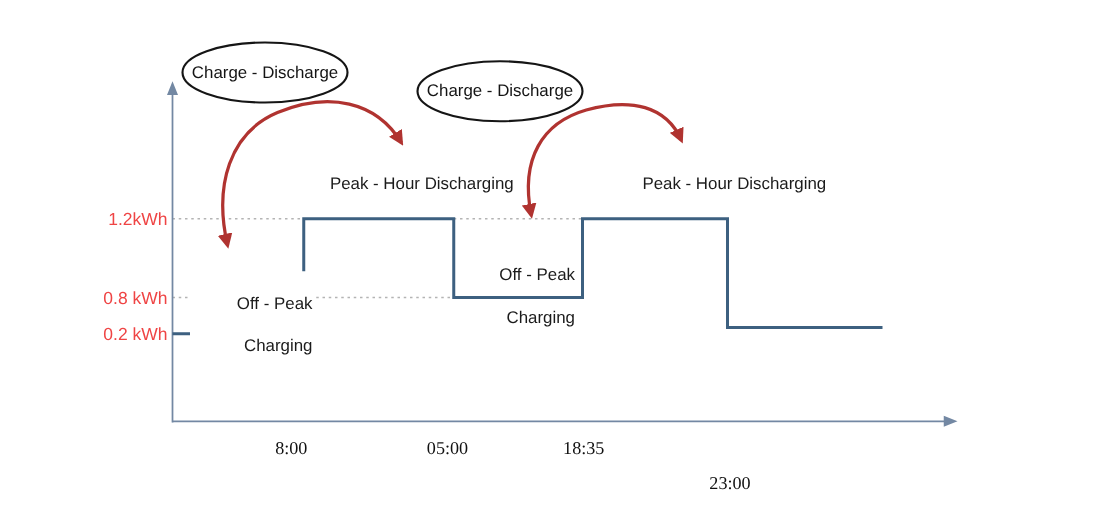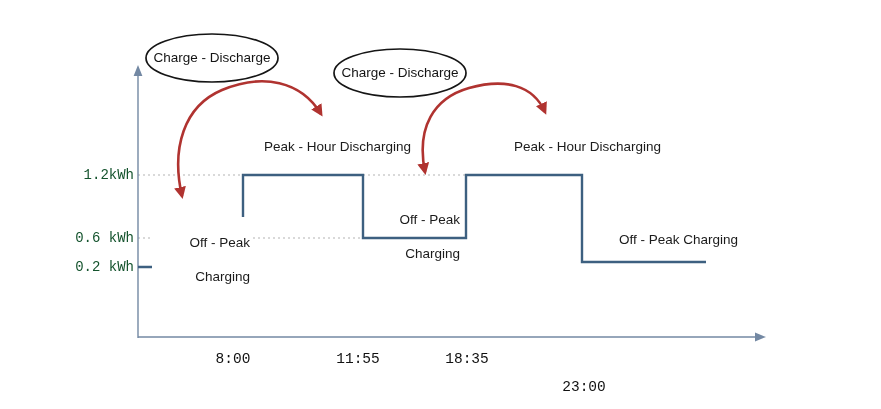--- a/index.html
+++ b/index.html
@@ -18,32 +18,31 @@
     font-size: 13.5px;
     line-height: 17px;
     text-align: right;
     white-space: pre;
   }
   .ytick {
     position: absolute;
     left: 52px;
     width: 82px;
     text-align: right;
-    color: #14532d;
+    color: #ef4444;
     font-size: 14px;
     line-height: 16px;
-    font-family: Liberation Mono, monospace;
   }
   .xtick {
     position: absolute;
     width: 60px;
     top: 351px;
     text-align: center;
     color: #111111;
-    font-family: Liberation Mono, monospace;
+    font-family: Liberation Serif, serif;
     font-size: 14.5px;
     line-height: 17px;
   }
   .bubble-label {
     position: absolute;
     width: 140px;
     text-align: center;
     color: #141414;
     font-size: 13.5px;
   }
@@ -86,24 +85,23 @@
   <div class="lbl phase" style="left:461px; top:138px;">Peak - Hour Discharging</div>
 
   <div class="lbl offpeak-bg" style="left:152px; top:217px; width:96px;">
     <span>Off - Peak</span><br>
     <span>Charging</span>
   </div>
   <div class="lbl" style="left:364px; top:194px; width:96px;">
     <span>Off - Peak</span><br>
     <span>Charging</span>
   </div>
-  <div class="lbl" style="left:568px; top:231px; width:170px;">Off - Peak Charging</div>
 
   <div class="ytick" style="top:167px;">1.2kWh</div>
-  <div class="ytick" style="top:230px;">0.6 kWh</div>
+  <div class="ytick" style="top:230px;">0.8 kWh</div>
   <div class="ytick" style="top:259px;">0.2 kWh</div>
 
   <div class="xtick" style="left:203px;">8:00</div>
-  <div class="xtick" style="left:328px;">11:55</div>
+  <div class="xtick" style="left:328px;">05:00</div>
   <div class="xtick" style="left:437px;">18:35</div>
   <div class="xtick" style="left:554px;margin-top:28px;">23:00</div>
 
 </div>
 
 </body></html>

